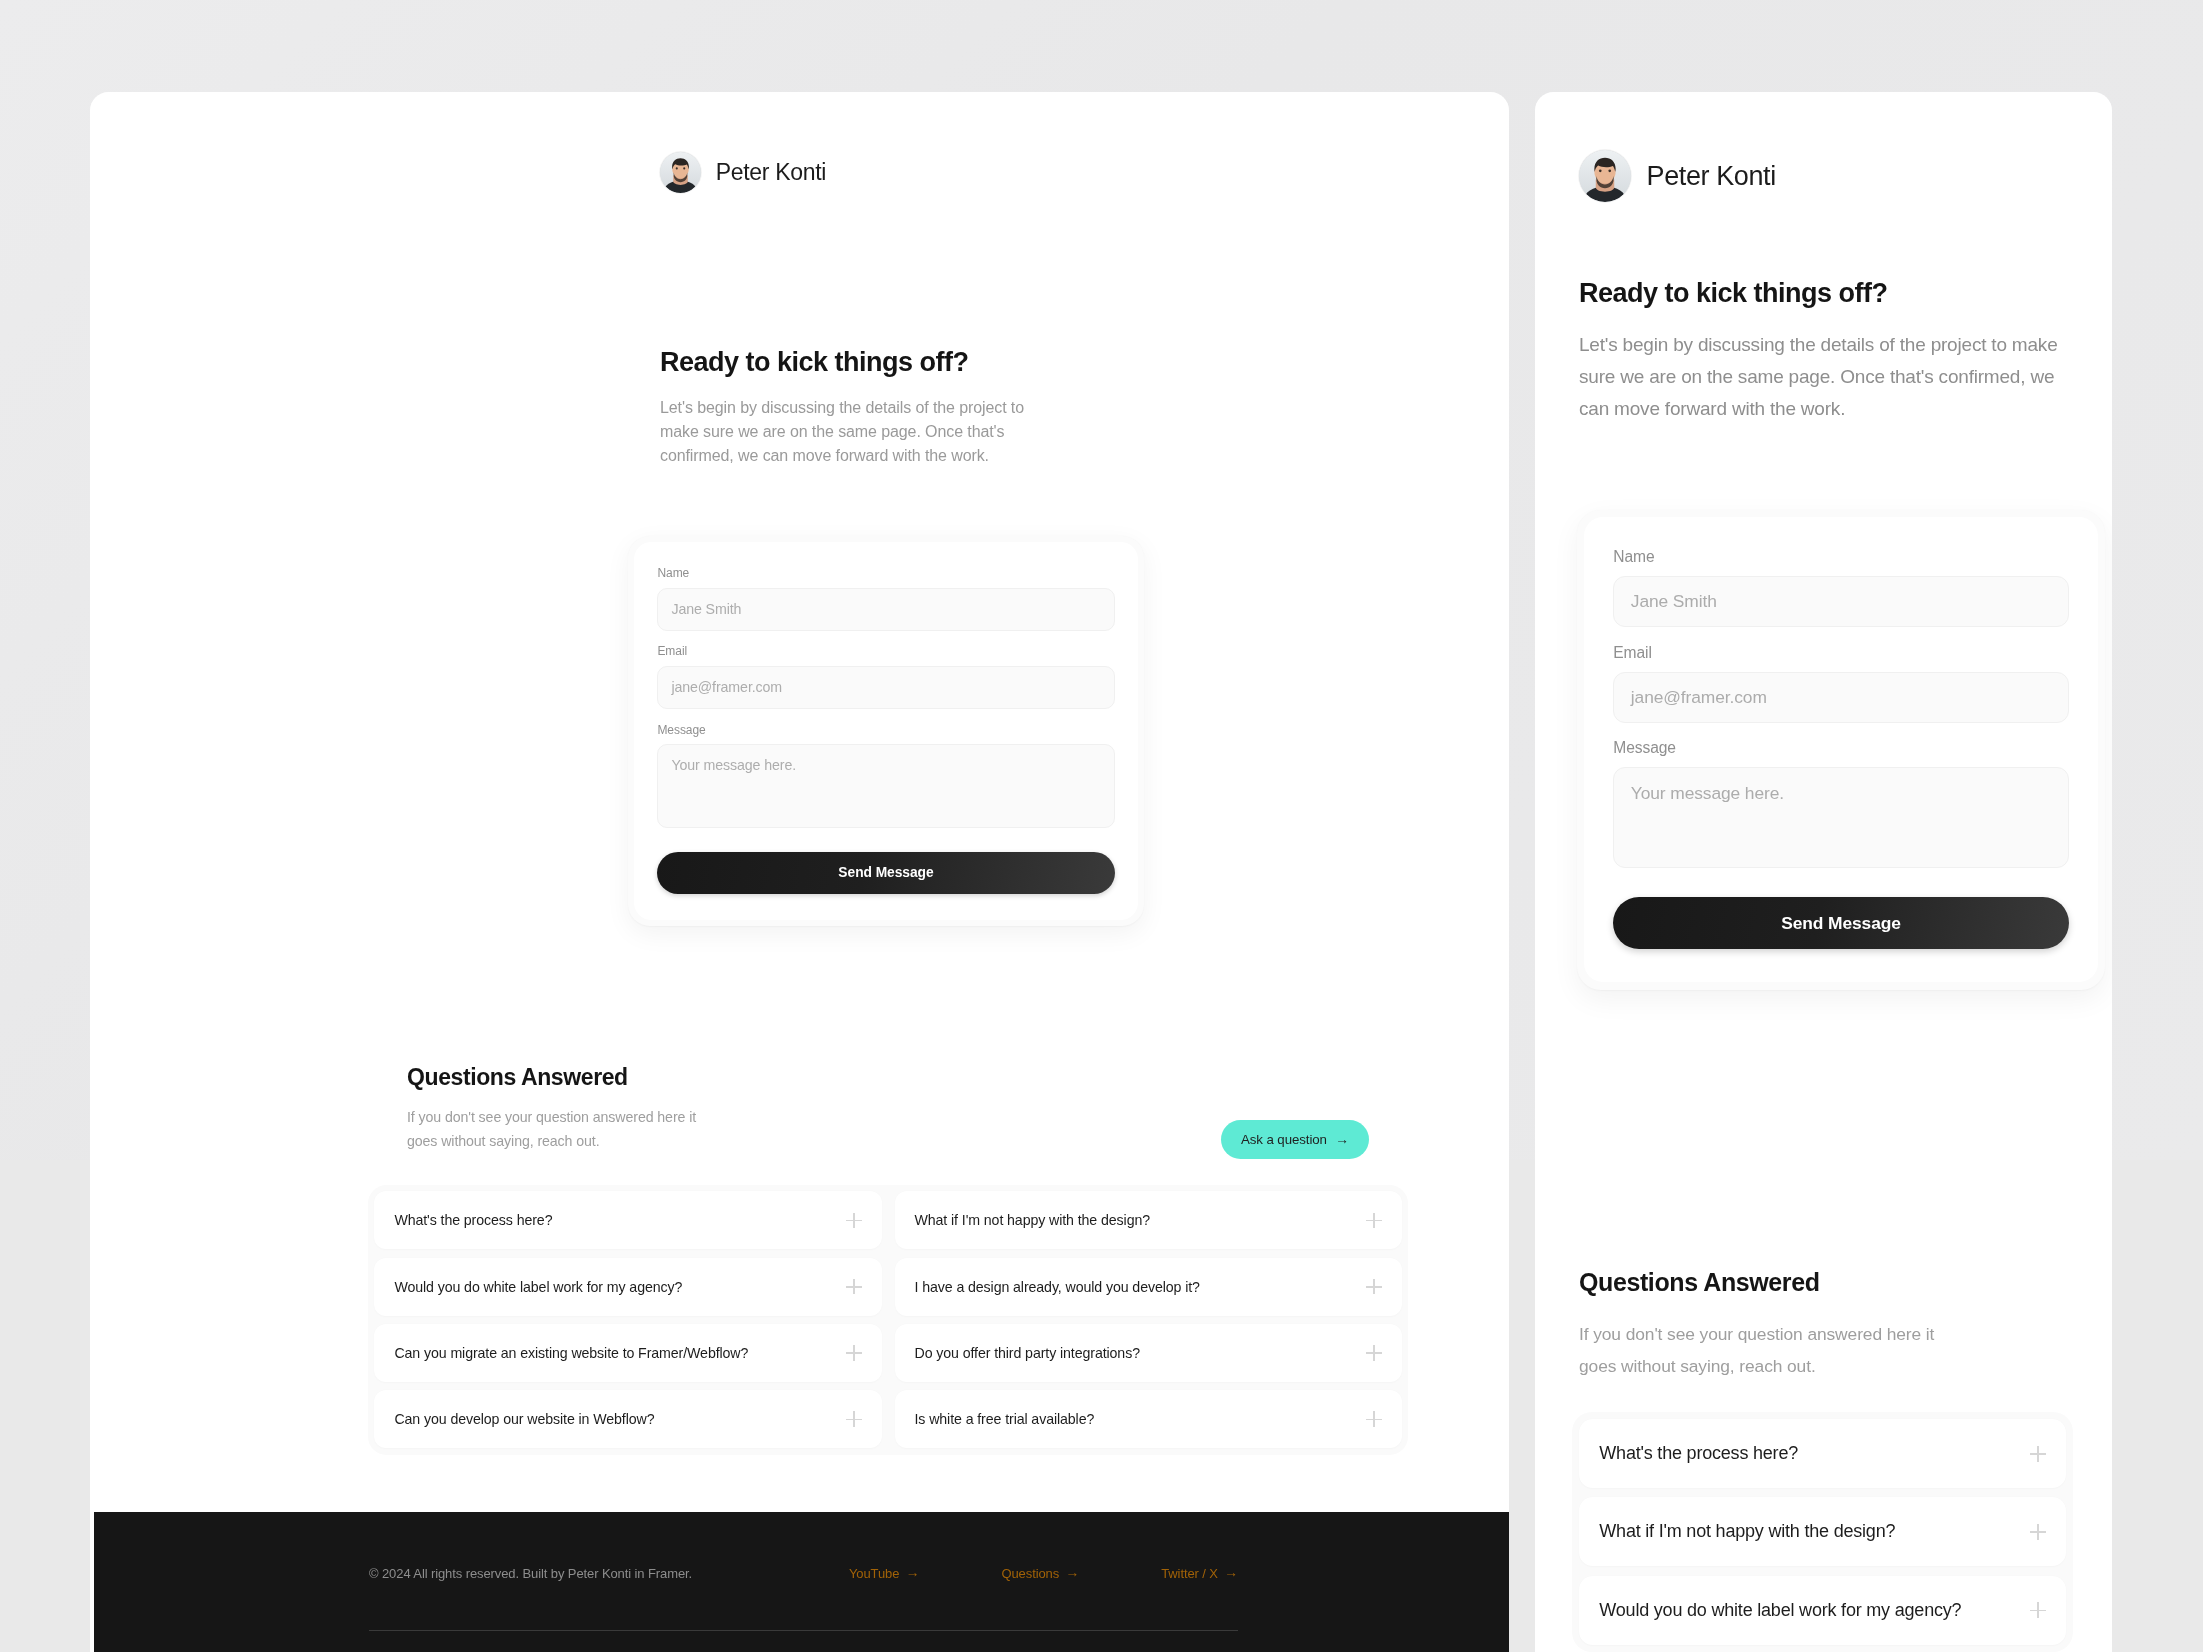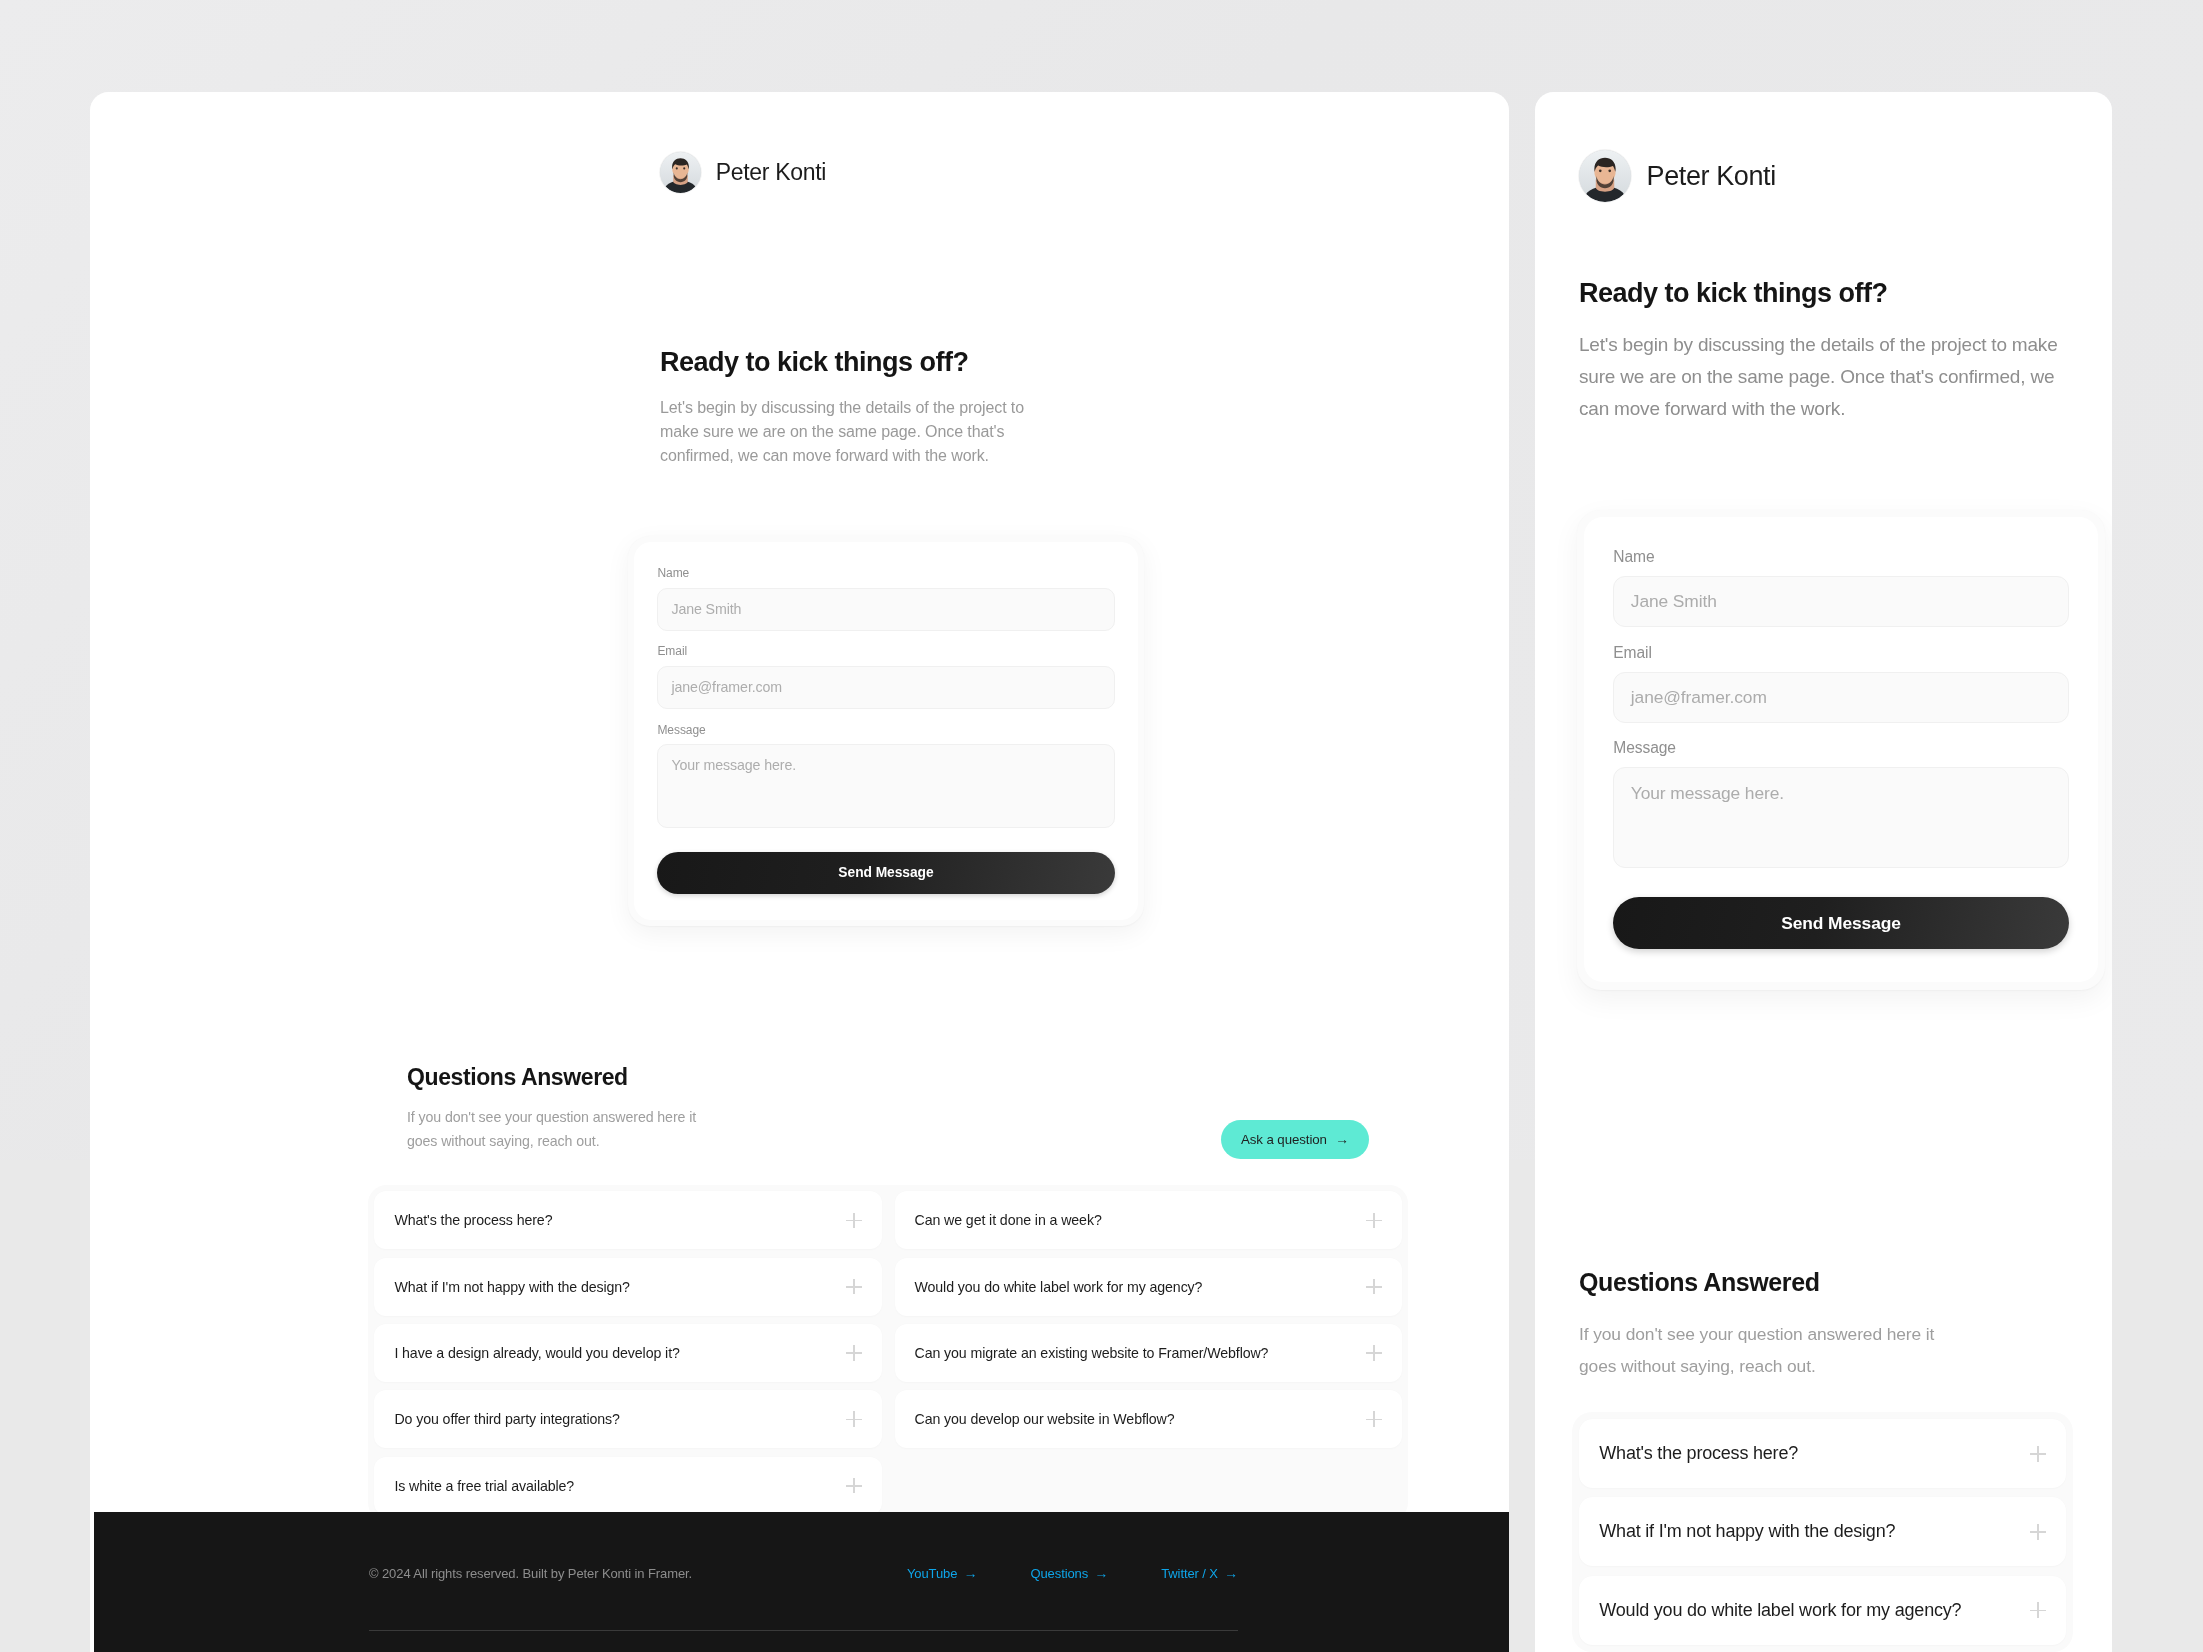--- a/index.html
+++ b/index.html
@@ -288,27 +288,28 @@
     font-size: 13px;
     color: #8d8d8d;
     letter-spacing: -0.1px;
   }
   .d-social {
     display: flex;
     gap: 53px;
   }
   .d-social-link {
     font-size: 13px;
-    color: #0ea5e9;
-    letter-spacing: -0.1px;
-    display: flex;
-    align-items: center;
+    color: #a16207;
+    letter-spacing: -0.1px;
+    display: flex;
+    align-items: flex-start;
     gap: 6.4px;
     text-decoration: none;
     cursor: pointer;
+    margin-left: 29px;
   }
   .d-divider {
     position: absolute;
     left: 275px;
     right: 275px;
     top: 118px;
     height: 0.9px;
     background: #3a3a3a;
   }
 
@@ -543,24 +544,20 @@
         <span class="arrow-ico">→</span>
       </button>
 
       <div class="d-faq-grid-outer">
         <div class="d-faq-grid">
 
           <div class="faq-item">
             <span class="faq-q">What's the process here?</span>
             <span class="plus-ico"></span>
           </div>
-          <div class="faq-item">
-            <span class="faq-q">Can we get it done in a week?</span>
-            <span class="plus-ico"></span>
-          </div>
 
           <div class="faq-item">
             <span class="faq-q">What if I'm not happy with the design?</span>
             <span class="plus-ico"></span>
           </div>
 
           <div class="faq-item">
             <span class="faq-q">Would you do white label work for my agency?</span>
             <span class="plus-ico"></span>
           </div>

